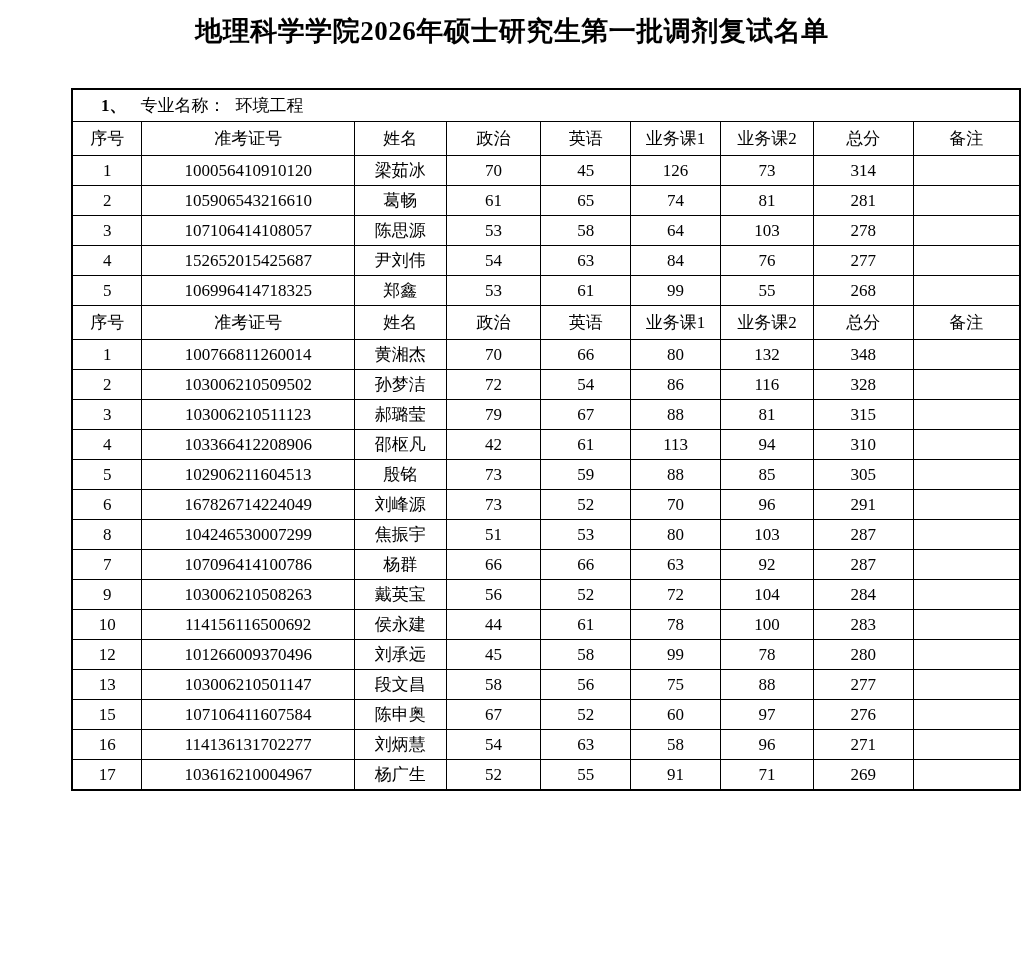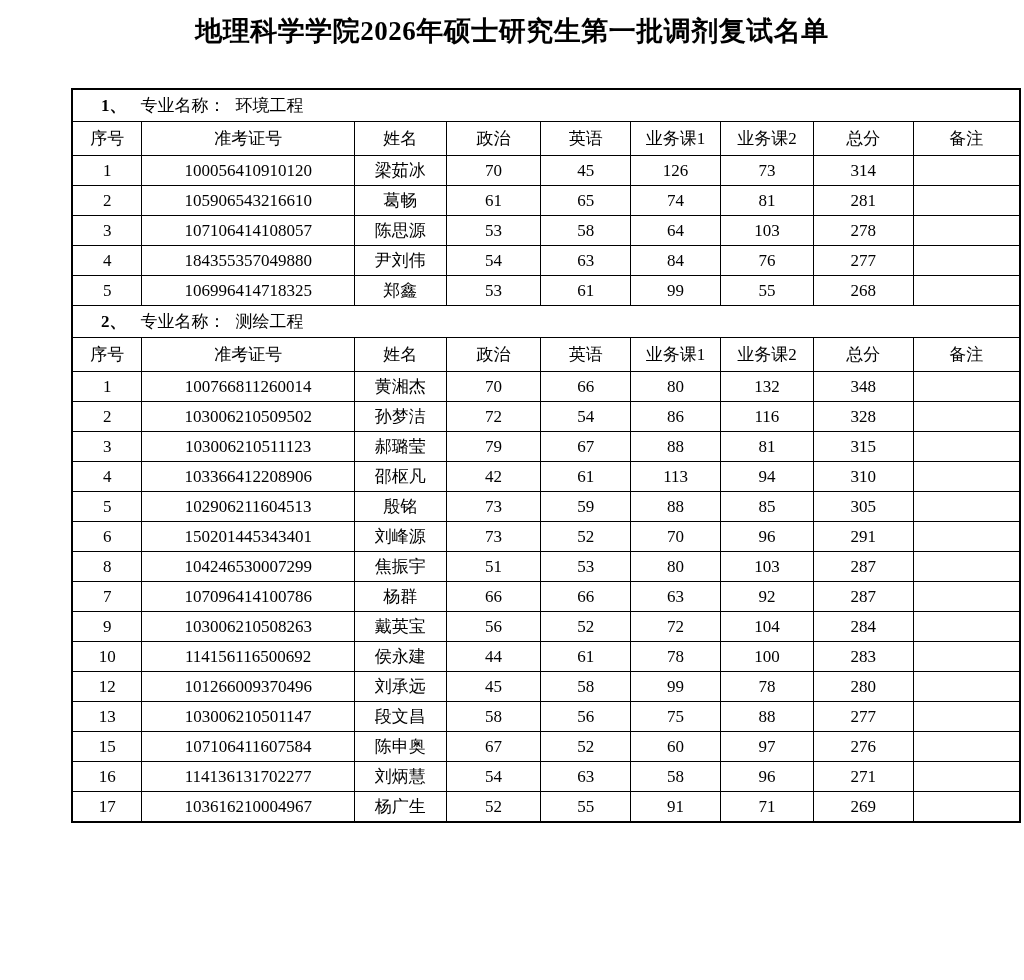--- a/index.html
+++ b/index.html
@@ -129,42 +129,39 @@
             <td>陈思源</td>
             <td>53</td>
             <td>58</td>
             <td>64</td>
             <td>103</td>
             <td>278</td>
             <td></td>
           </tr>
           <tr class="data-row">
             <td>4</td>
-            <td>184355357049880</td>
+            <td>152652015425687</td>
             <td>尹刘伟</td>
             <td>54</td>
             <td>63</td>
             <td>84</td>
             <td>76</td>
             <td>277</td>
             <td></td>
           </tr>
           <tr class="data-row">
             <td>5</td>
             <td>106996414718325</td>
             <td>郑鑫</td>
             <td>53</td>
             <td>61</td>
             <td>99</td>
             <td>55</td>
             <td>268</td>
             <td></td>
-          </tr>
-          <tr class="section-row">
-            <td colspan="9"><span class="section-index">2、</span><span class="section-label">专业名称：</span><span class="section-major">测绘工程</span></td>
           </tr>
           <tr class="header-row">
             <th>序号</th>
             <th>准考证号</th>
             <th>姓名</th>
             <th>政治</th>
             <th>英语</th>
             <th>业务课1</th>
             <th>业务课2</th>
             <th>总分</th>
@@ -220,21 +217,21 @@
             <td>殷铭</td>
             <td>73</td>
             <td>59</td>
             <td>88</td>
             <td>85</td>
             <td>305</td>
             <td></td>
           </tr>
           <tr class="data-row">
             <td>6</td>
-            <td>150201445343401</td>
+            <td>167826714224049</td>
             <td>刘峰源</td>
             <td>73</td>
             <td>52</td>
             <td>70</td>
             <td>96</td>
             <td>291</td>
             <td></td>
           </tr>
           <tr class="data-row">
             <td>8</td>

